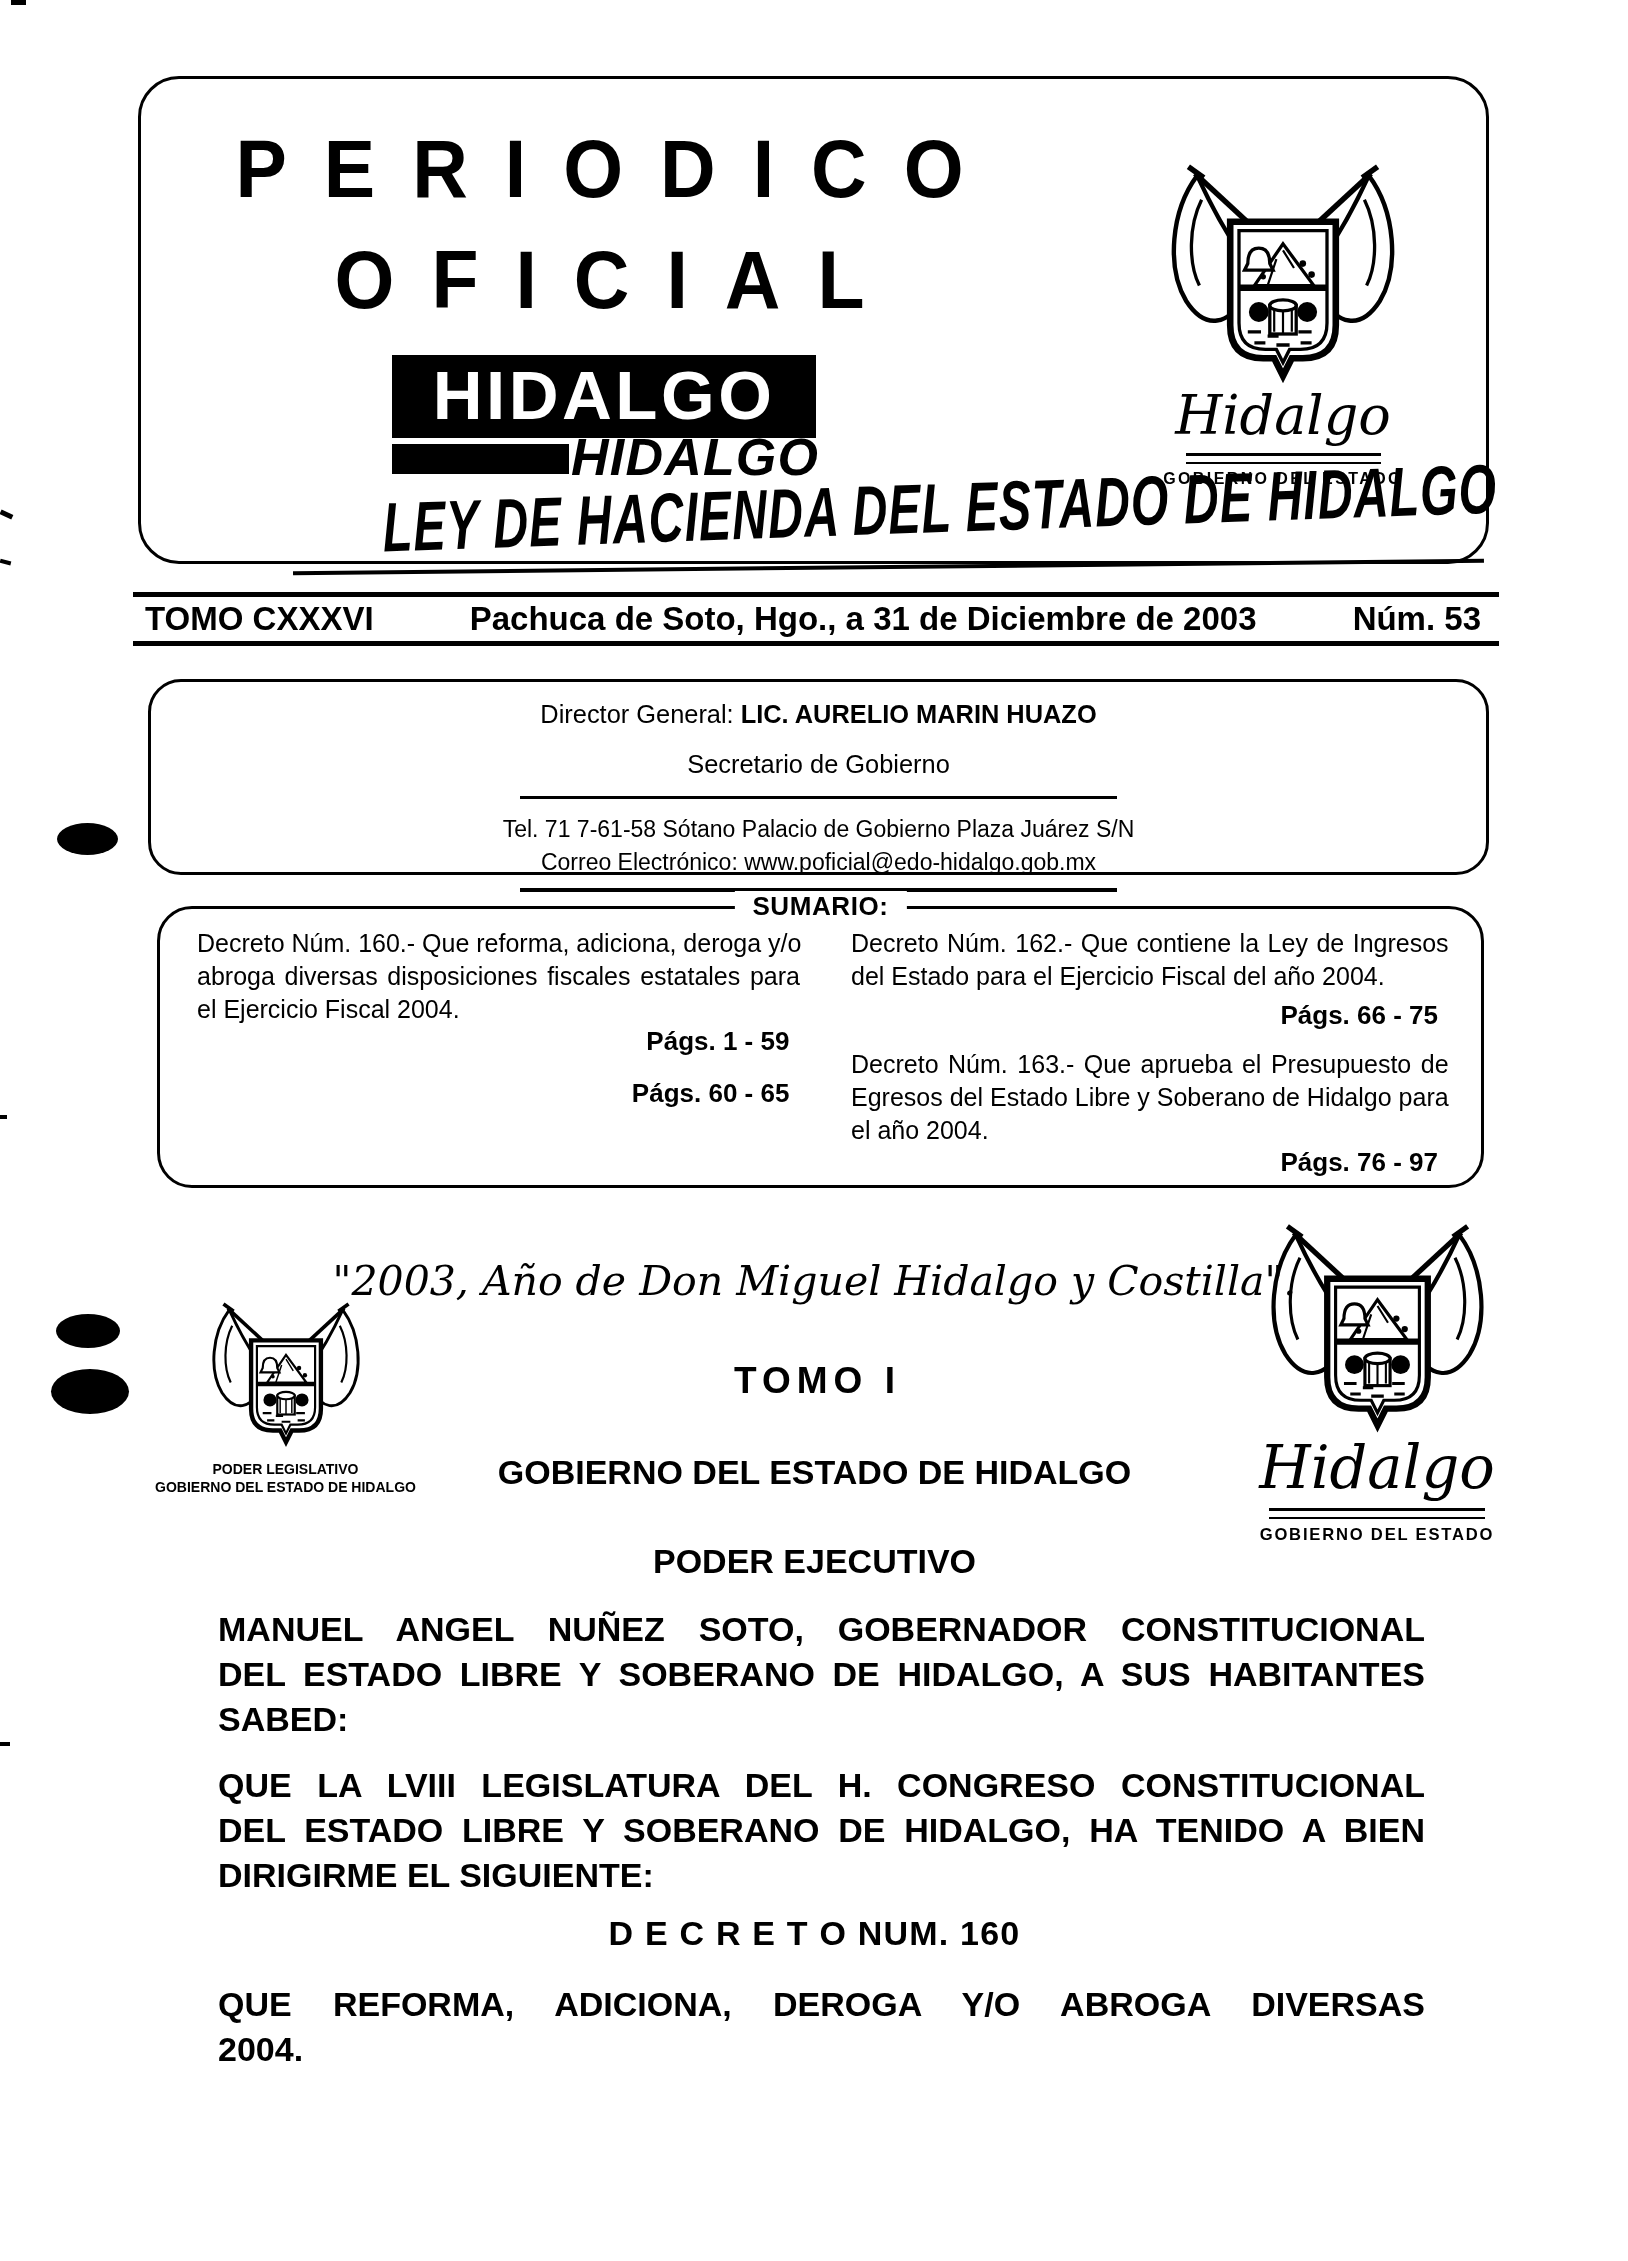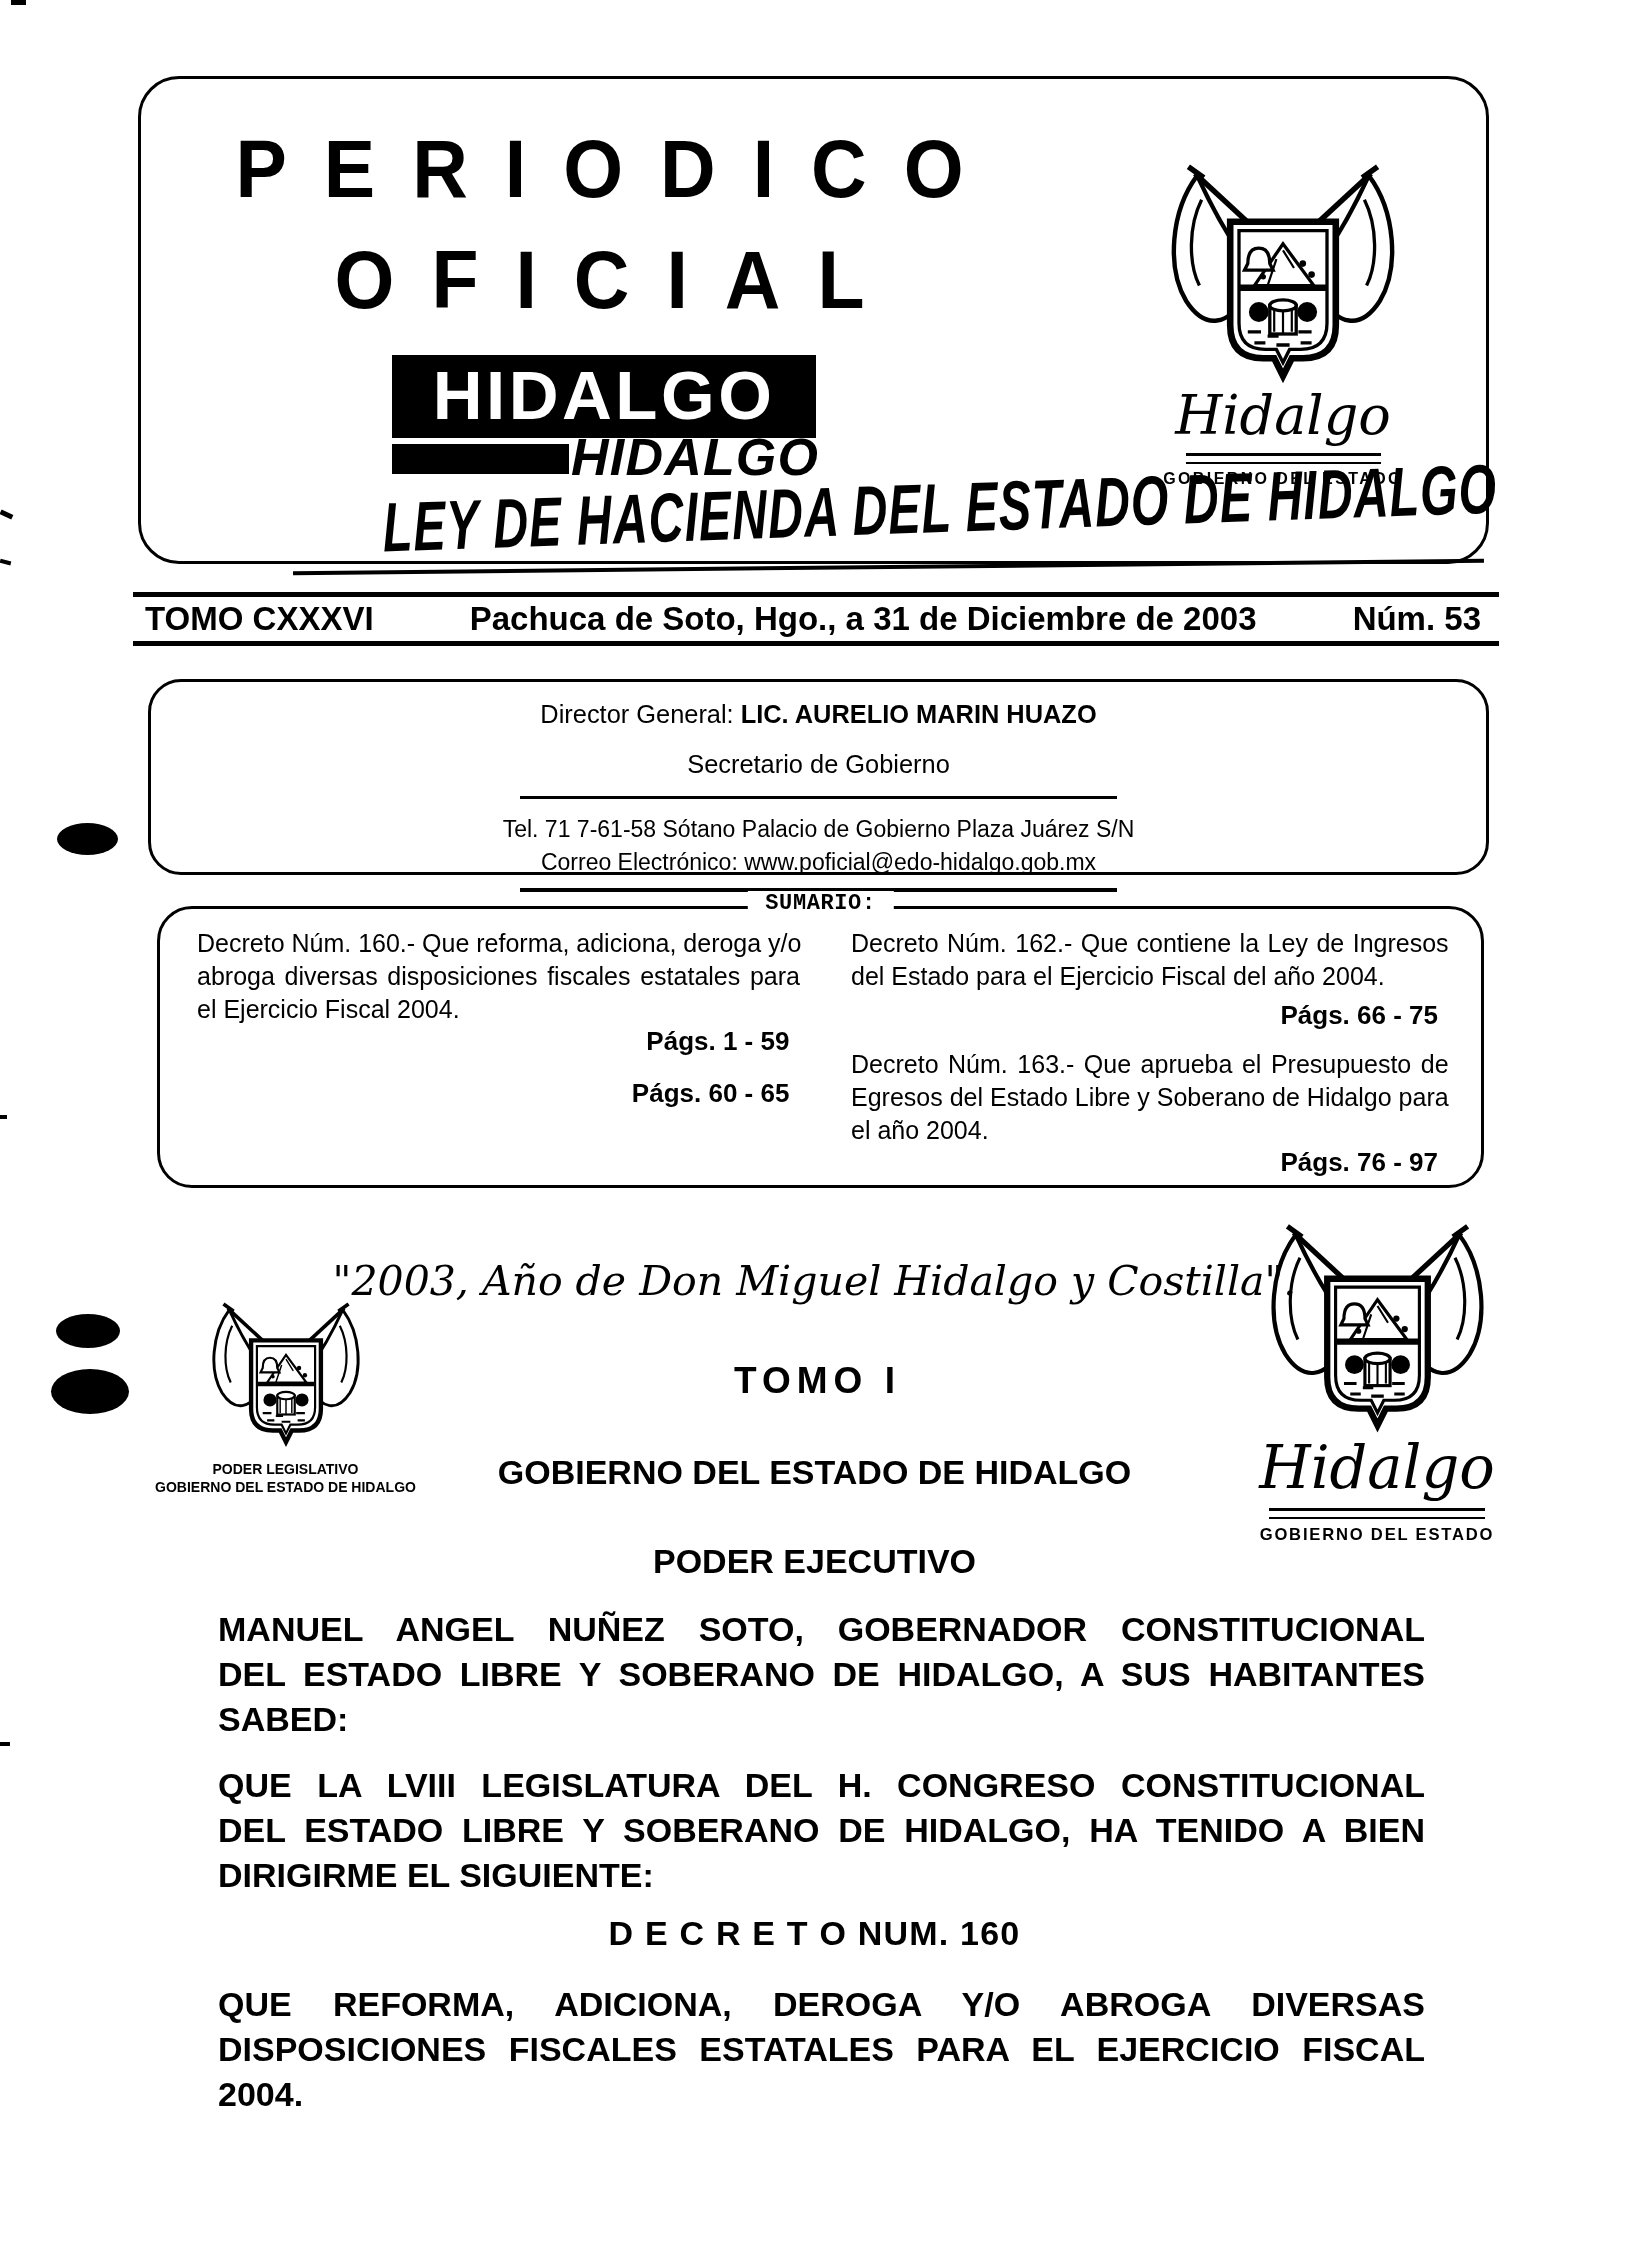--- a/index.html
+++ b/index.html
@@ -49,21 +49,21 @@
   .d1{margin-top:18px;font-size:25.4px;}
   .d2{margin-top:21px;font-size:25.4px;}
   .d-rule{width:597px;height:3.5px;background:#000;margin:16.6px auto 0;}
   .d3{margin-top:17px;font-size:23px;}
   .d4{margin-top:6px;font-size:23px;}
   .d-rule2{margin-top:12px;}
 
   
   .sumario-box{left:157px;top:906px;width:1327px;height:282px;border:3.5px solid #000;border-radius:35px;box-sizing:border-box;}
   .sumario-label{position:absolute;top:-18px;left:50%;transform:translateX(-50%);background:#fff;
-                 padding:0 18px;font-weight:bold;font-size:22px;letter-spacing:0.6px;font-family:Liberation Mono, monospace;}
+                 padding:0 18px;font-weight:bold;font-size:26px;letter-spacing:0.6px;}
   .sumario-cols{display:flex;gap:51px;padding:18px 34px 0 37px;}
   .sum-col{width:603px;}
   .sum-text{font-size:25px;line-height:33px;}
   .sum-line{text-align:justify;text-align-last:justify;white-space:nowrap;}
   .sum-line.last{text-align-last:left;white-space:normal;}
   .sum-pages{font-weight:bold;font-size:26px;text-align:right;padding-right:10.6px;}
   .mt0{margin-top:0;} .mt12{margin-top:7px;} .mt28{margin-top:16.6px;} .mt30{margin-top:18px;} .mt35{margin-top:21px;}
 
   
   .motto{left:0;top:1257px;width:1629px;text-align:center;font-family:"DejaVu Serif",serif;
@@ -277,21 +277,20 @@
     <div class="b-line last">SABED:</div>
   </div>
   <div class="abs bodytext p2">
     <div class="b-line">QUE LA LVIII LEGISLATURA DEL H. CONGRESO CONSTITUCIONAL</div>
     <div class="b-line">DEL ESTADO LIBRE Y SOBERANO DE HIDALGO, HA TENIDO A BIEN</div>
     <div class="b-line last">DIRIGIRME EL SIGUIENTE:</div>
   </div>
   <div class="abs decree">D E C R E T O NUM. 160</div>
   <div class="abs bodytext p3">
     <div class="b-line">QUE REFORMA, ADICIONA, DEROGA Y/O ABROGA DIVERSAS</div>
-    <div class="b-line">DISPOSICIONES FISCALES ESTATALES PARA EL EJERCICIO FISCAL</div>
     <div class="b-line last">2004.</div>
   </div>
 
   <div class="abs hole hole1"></div>
   <div class="abs hole hole2"></div>
   <div class="abs hole hole3"></div>
   <div class="abs tick tick1"></div>
   <div class="abs tick tick2"></div>
   <div class="abs tick tick3"></div>
   <div class="abs tick tick4"></div>

